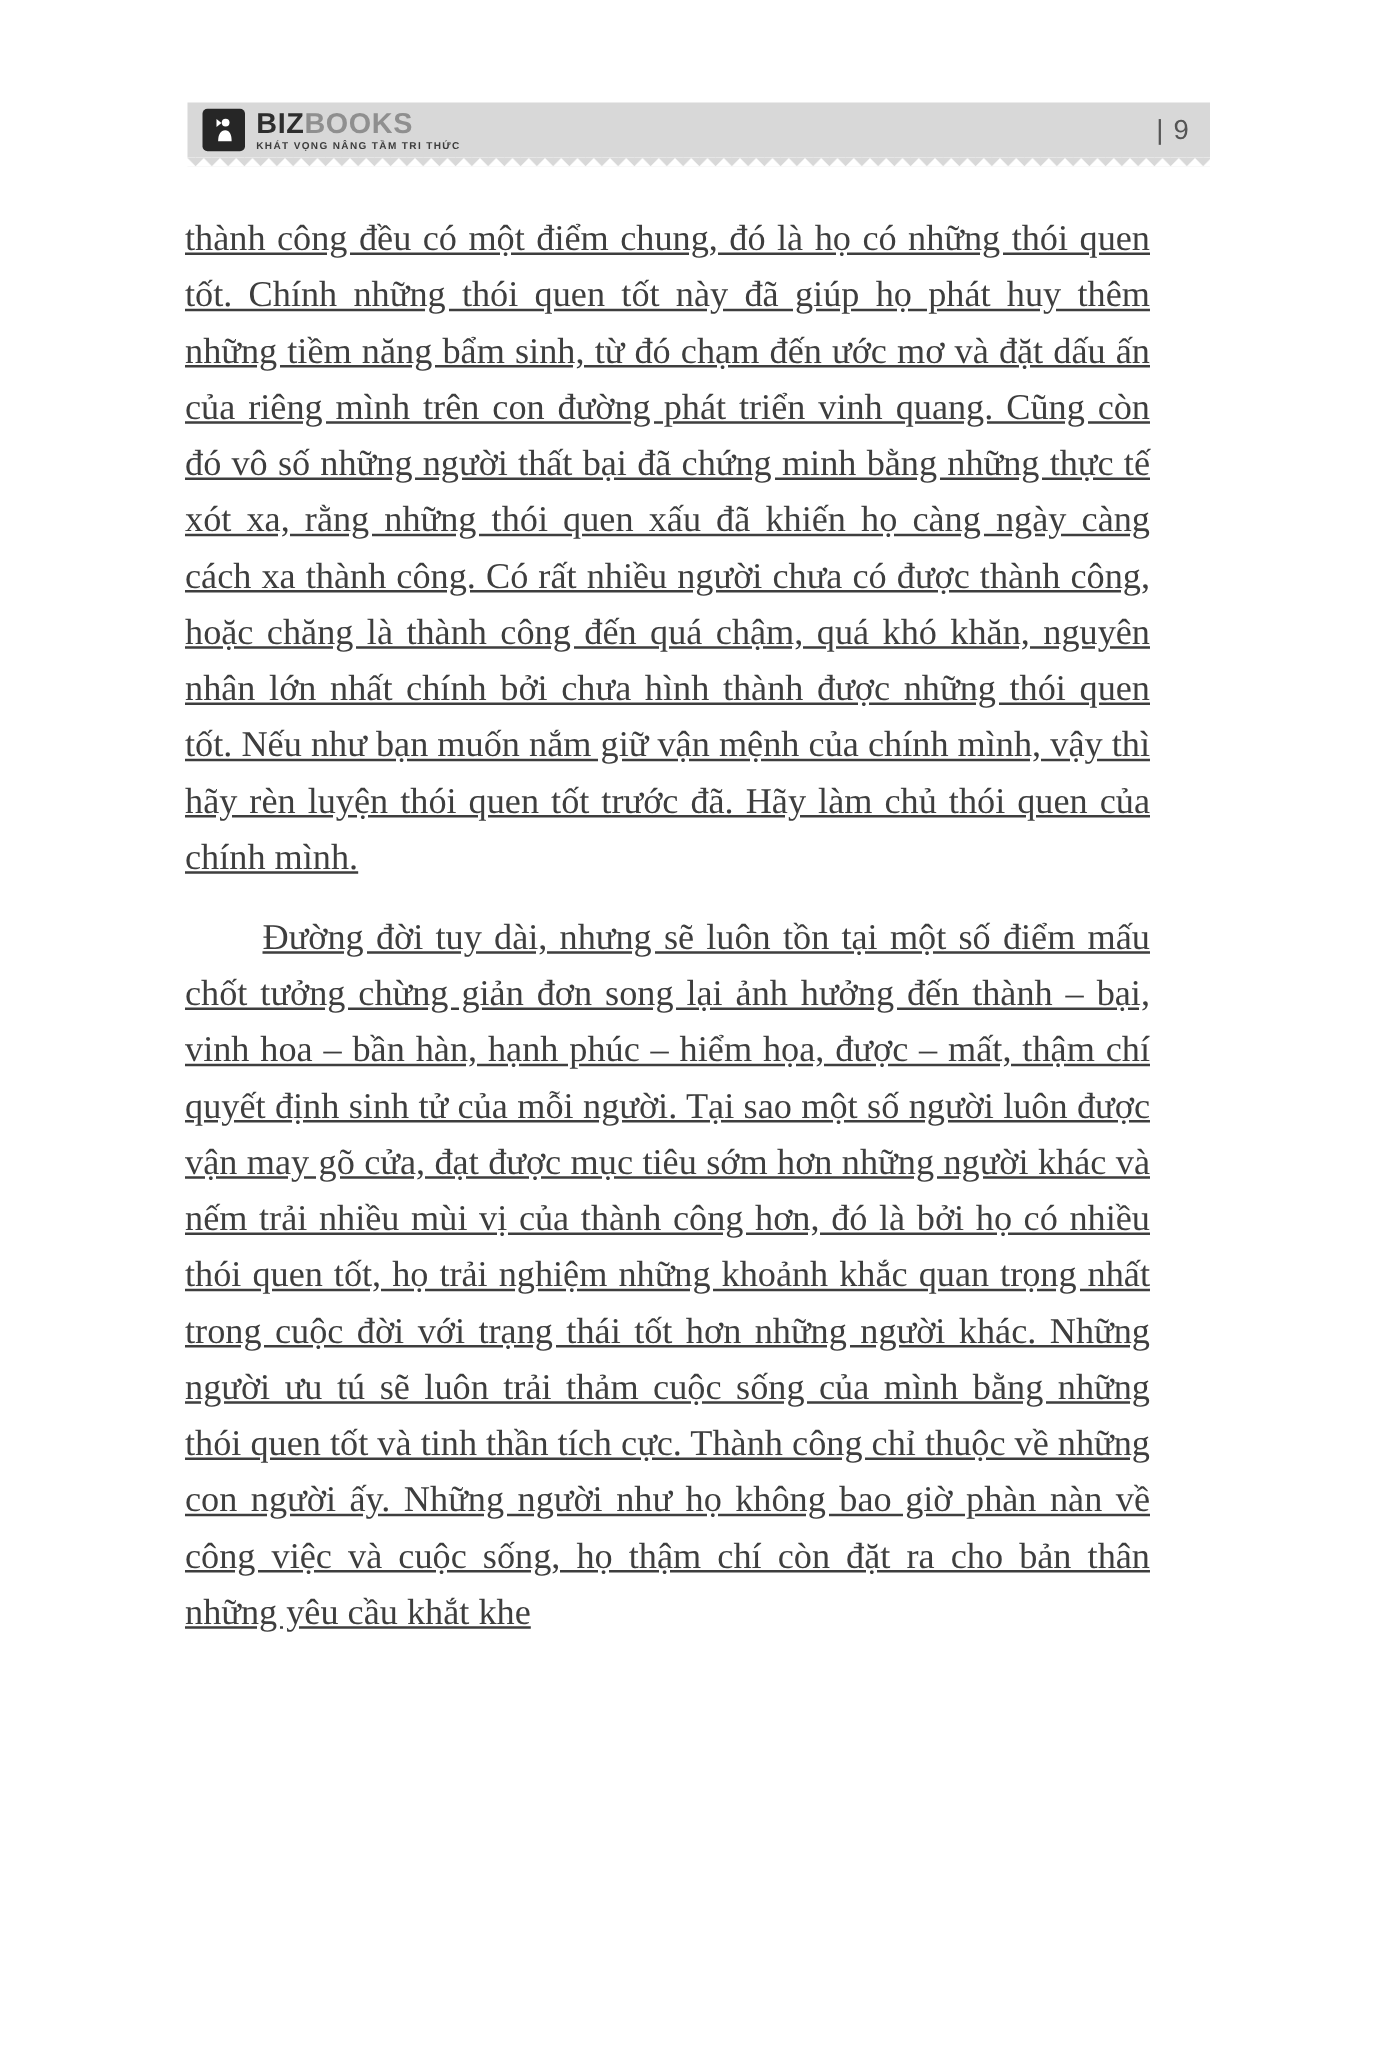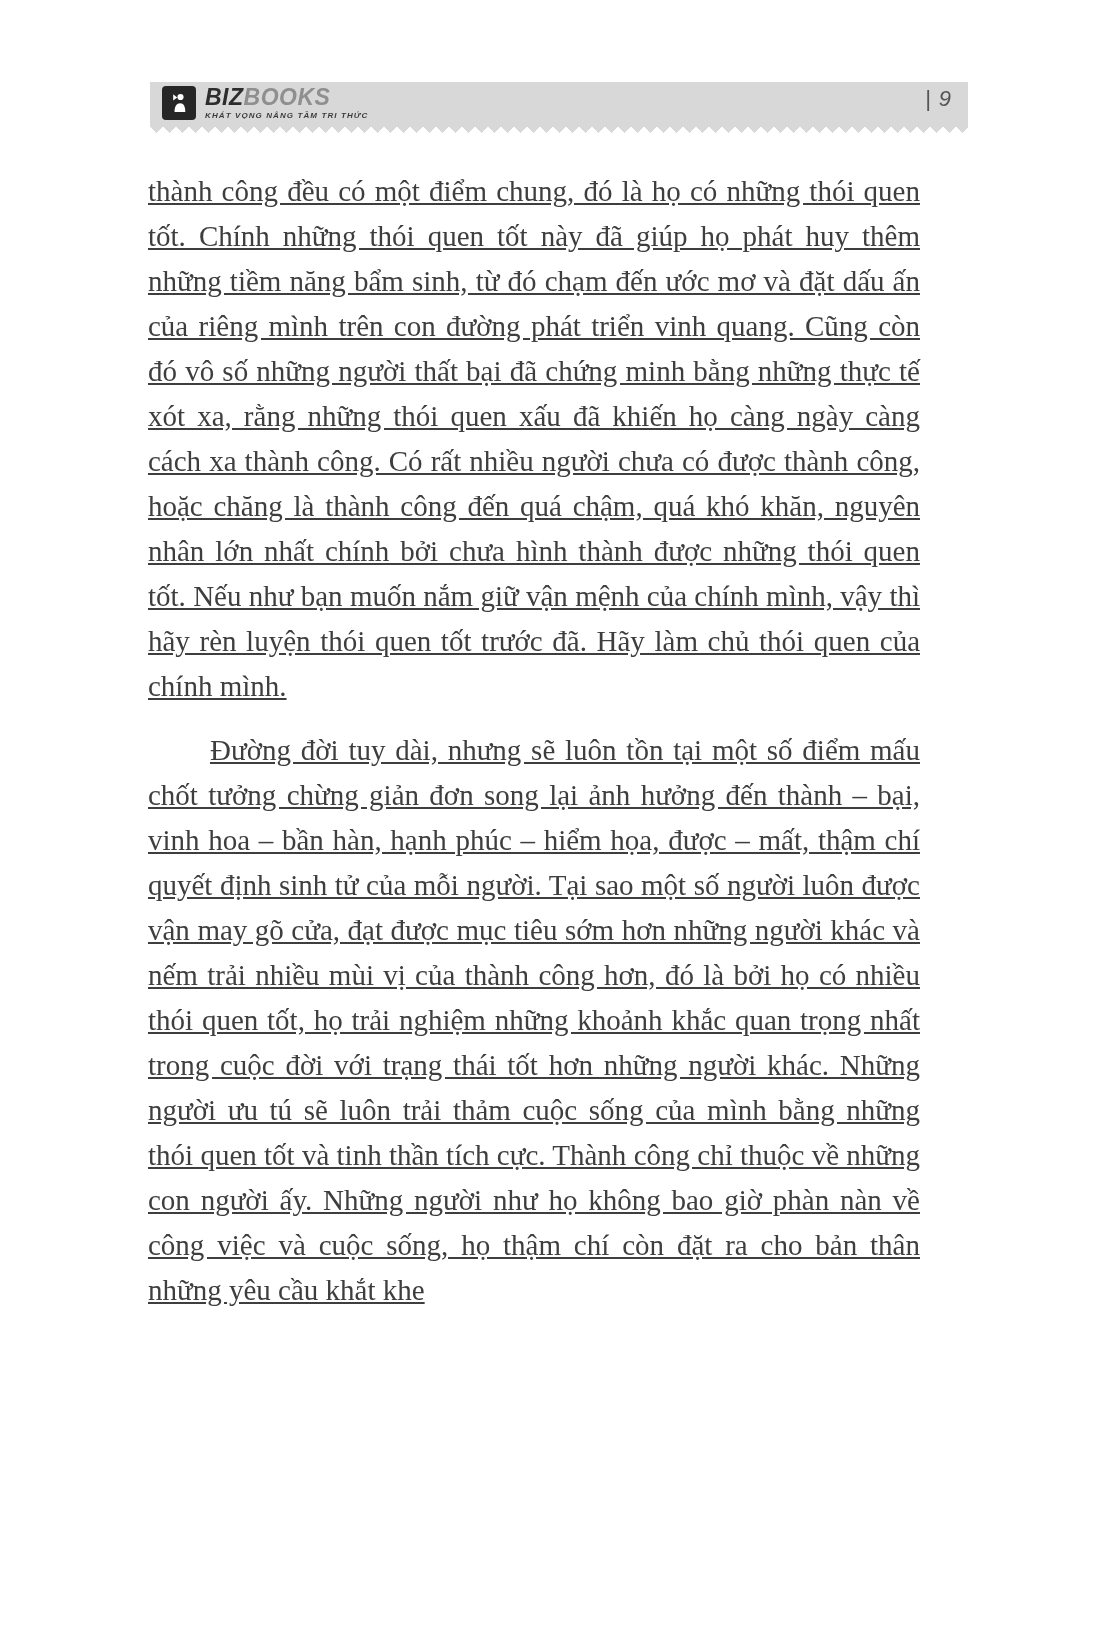--- a/index.html
+++ b/index.html
@@ -16,26 +16,25 @@
 
   
   .header {
     position: absolute;
     top: 82px;
     left: 150px;
     width: 818px;
   }
   .header-bar {
     display: flex;
-    align-items: flex-start;
+    align-items: center;
     justify-content: space-between;
     background: #d8d8d8;
     height: 44px;
     padding: 4px 16px 4px 12px;
-    font-style: italic;
   }
   .brand {
     display: flex;
     align-items: center;
     gap: 9px;
   }
   .logo-box {
     width: 34px;
     height: 34px;
     background: #262626;

